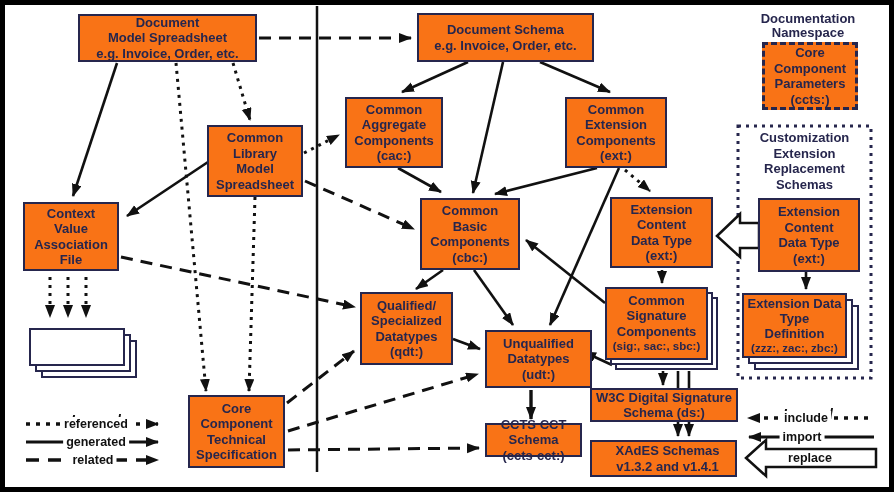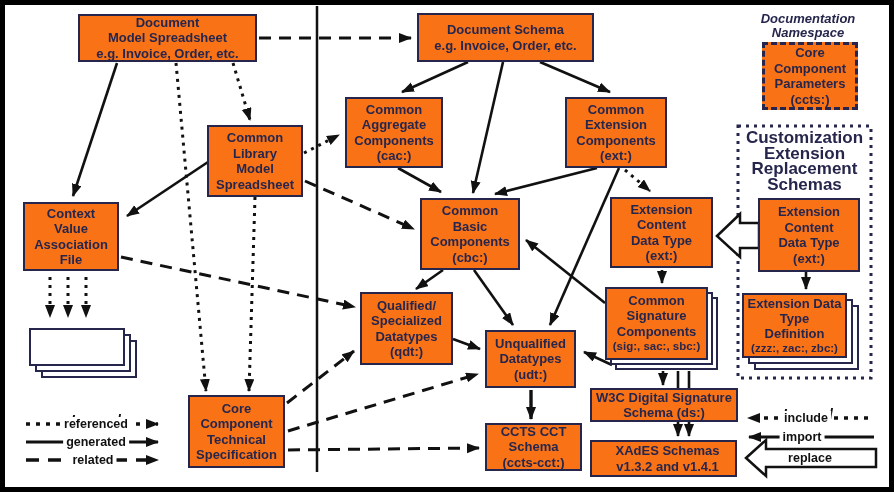--- a/index.html
+++ b/index.html
@@ -8,23 +8,23 @@
   #frame{position:absolute;inset:0;border:5px solid #000;pointer-events:none;z-index:10;}
   svg.wires{position:absolute;left:0;top:0;z-index:1;}
   .layer{position:absolute;background:#fff;border:2.5px solid #26264d;box-sizing:border-box;z-index:2;}
   .box{position:absolute;background:#f97316;border:2.5px solid #26264d;box-sizing:border-box;
        display:flex;flex-direction:column;justify-content:center;align-items:center;
        text-align:center;color:#26264d;font-weight:bold;font-size:13px;line-height:15.5px;
        z-index:3;white-space:nowrap;}
   .box .sm{font-size:11.5px;}
   .dashed-border{border:3px dashed #26264d;}
   .no-border{border:none;background:transparent;}
-  .italic{font-style:italic;}
+  .italic{}
   .caption{position:absolute;z-index:3;display:flex;flex-direction:column;justify-content:flex-start;
-       align-items:center;text-align:center;color:#26264d;font-weight:bold;font-size:17px;
+       align-items:center;text-align:center;color:#26264d;font-weight:bold;font-size:13px;
        line-height:15.5px;white-space:nowrap;}
   .legend-label{position:absolute;z-index:3;background:#fff;color:#111;font-weight:bold;
        font-size:12.5px;line-height:14px;padding:0 3px;white-space:nowrap;transform:translate(-50%,-50%);}
   .legend-label.clear{background:transparent;}
   .legend-title{position:absolute;z-index:3;color:#111;font-weight:bold;font-style:italic;
        font-size:14px;white-space:nowrap;transform:translate(-50%,-50%);margin-top:14px;}
 </style>
 </head>
 <body>
 
@@ -184,21 +184,21 @@
   </div>
 
 
   <div class="box" style="left:360px;top:292px;width:93px;height:73px;">
     <div>Qualified/</div>
     <div>Specialized</div>
     <div>Datatypes</div>
     <div>(qdt:)</div>
   </div>
 
-  <div class="box" style="left:485px;top:330px;width:91px;height:58px;">
+  <div class="box" style="left:485px;top:330px;width:107px;height:58px;">
     <div>Unqualified</div>
     <div>Datatypes</div>
     <div>(udt:)</div>
   </div>
 
   <div class="box" style="left:605px;top:287px;width:103px;height:73px;">
     <div>Common</div>
     <div>Signature</div>
     <div>Components</div>
     <div class="sm">(sig:, sac:, sbc:)</div>
@@ -211,21 +211,21 @@
     <div class="sm">(zzz:, zac:, zbc:)</div>
   </div>
 
   <div class="box" style="left:188px;top:395px;width:97px;height:73px;">
     <div>Core</div>
     <div>Component</div>
     <div>Technical</div>
     <div>Specification</div>
   </div>
 
-  <div class="box" style="left:485px;top:423px;width:97px;height:48px;">
+  <div class="box" style="left:485px;top:423px;width:97px;height:34px;">
     <div>CCTS CCT</div>
     <div>Schema</div>
     <div>(ccts-cct:)</div>
   </div>
 
   <div class="box" style="left:590px;top:388px;width:148px;height:34px;justify-content:center;">
     <div>W3C Digital Signature</div>
     <div>Schema (ds:)</div>
   </div>
 

